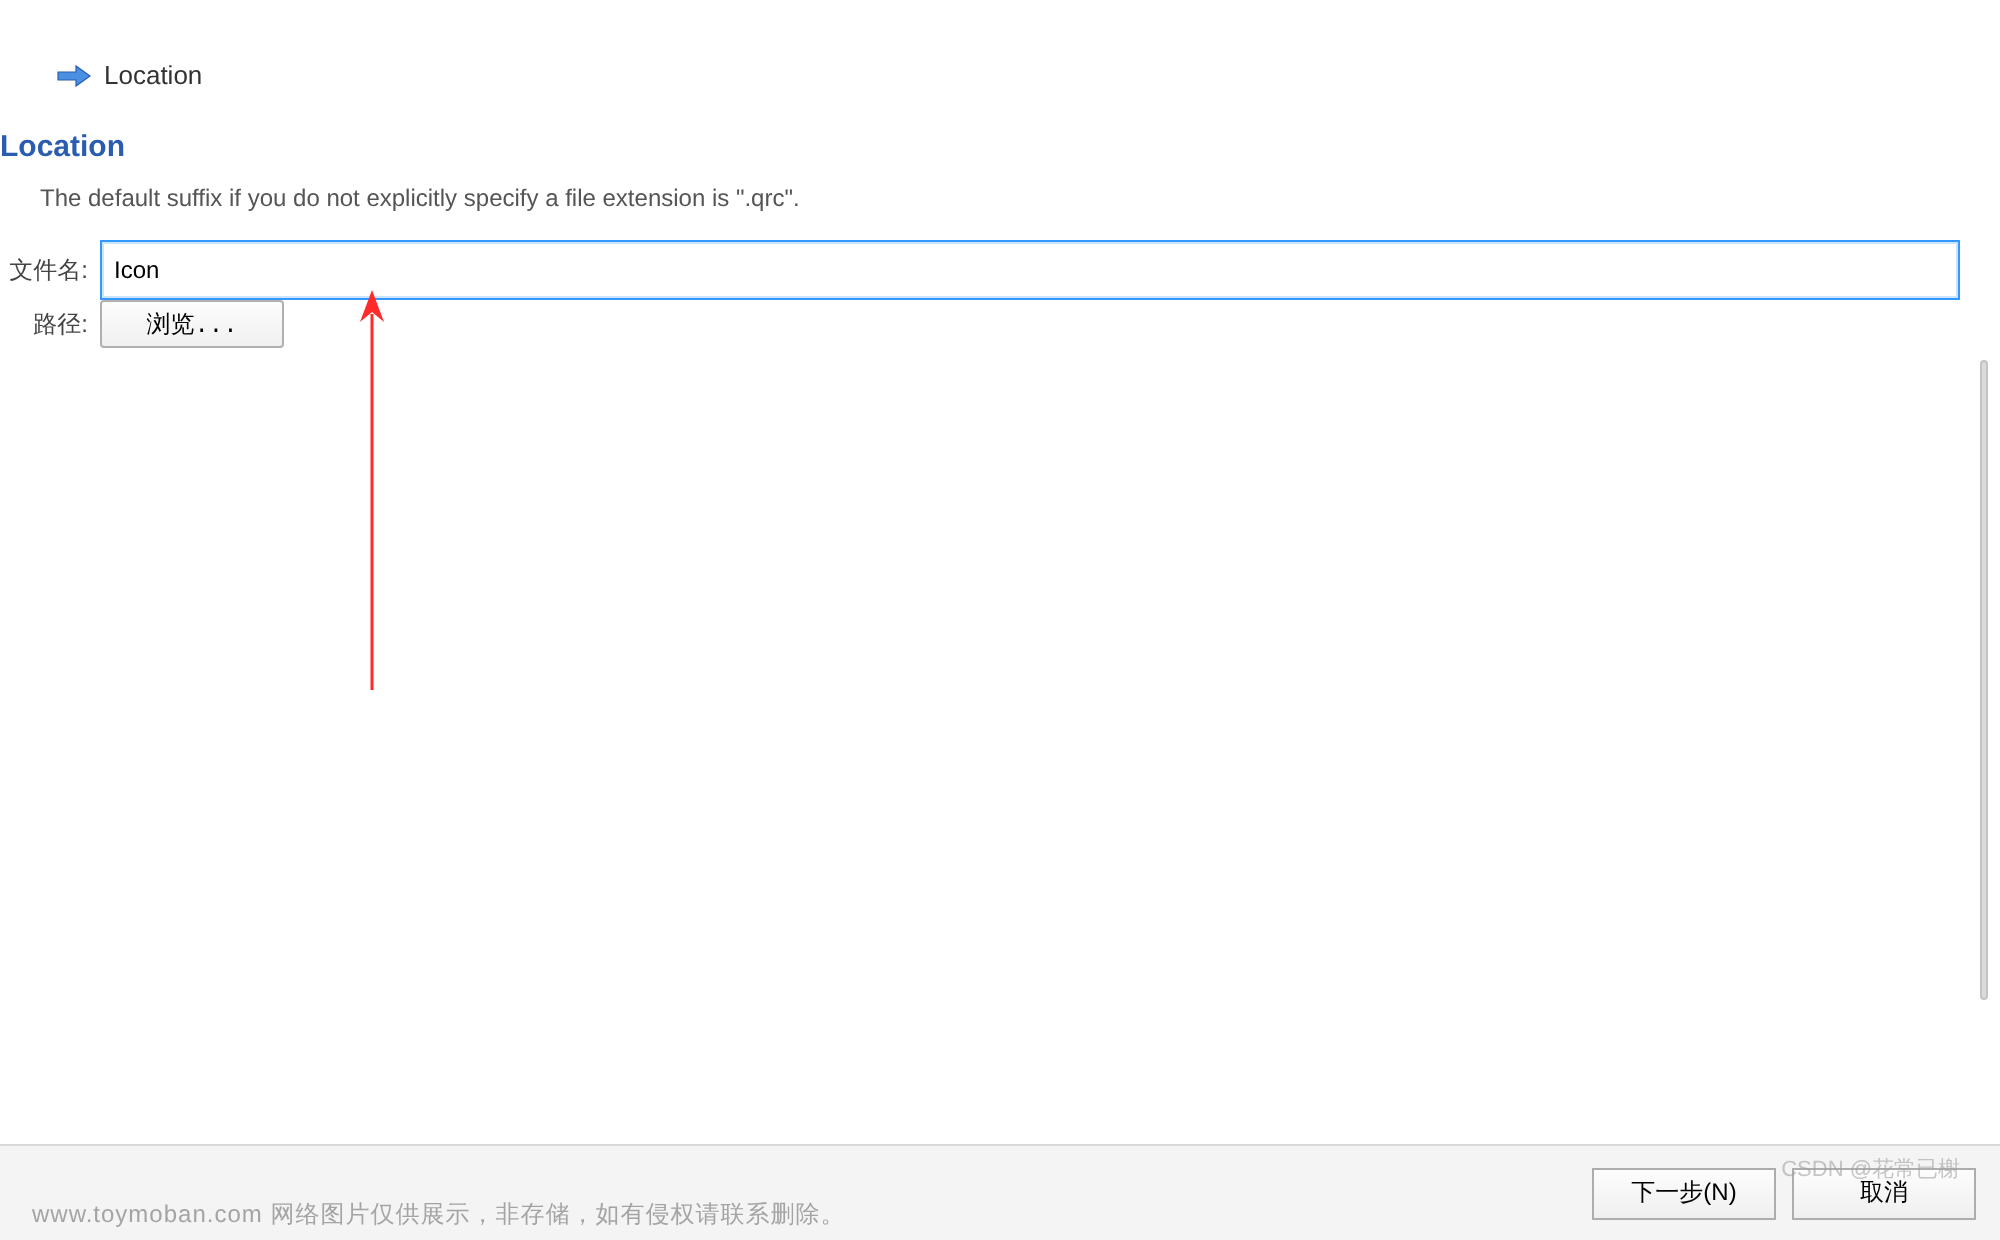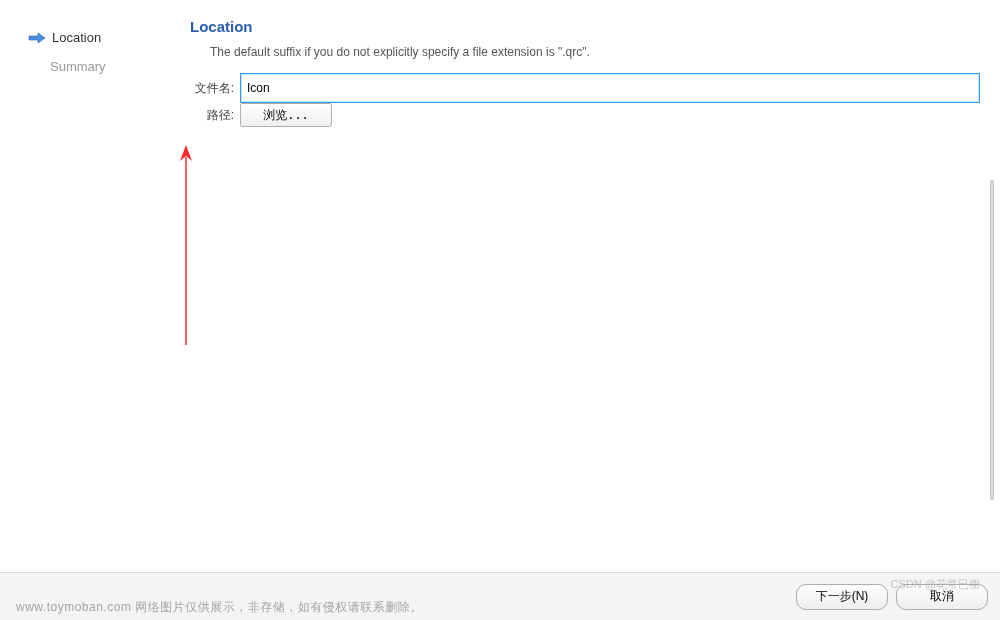--- a/index.html
+++ b/index.html
@@ -30,21 +30,21 @@
     .title-bar-icon {
       width: 16px;
       height: 14px;
       margin-right: 6px;
       display: inline-flex;
       align-items: flex-end;
     }
     .body-area {
       flex: 1;
       display: flex;
-      flex-direction: row;
+      flex-direction: column;
       min-height: 0;
     }
     .sidebar {
       width: 190px;
       padding: 28px 10px 0 28px;
       display: flex;
       flex-direction: column;
       gap: 10px;
     }
     .sidebar-item {
@@ -128,21 +128,21 @@
       gap: 8px;
     }
     .footer-btn {
       min-width: 92px;
       height: 26px;
       padding: 0 12px;
       font-size: 12px;
       font-family: inherit;
       background: linear-gradient(#fdfdfd, #efefef);
       border: 1px solid #adadad;
-      border-radius: 10px;
+      border-radius: 0;
       cursor: pointer;
     }
 
     
     .annotation-arrow {
       position: absolute;
       left: 178px;
       top: 145px;
       pointer-events: none;
     }
@@ -187,23 +187,20 @@
 
     <div class="sidebar">
       <div class="sidebar-item active">
         <span class="arrow-icon-current">
           <svg viewBox="0 0 18 14" width="18" height="14">
             <path d="M1 5 L10 5 L10 2 L17 7 L10 12 L10 9 L1 9 Z" fill="#4a90e2" stroke="#2a5db0" stroke-width="0.6"></path>
           </svg>
         </span>
         <span>Location</span>
       </div>
-      <div class="sidebar-item inactive">
-        <span>Summary</span>
-      </div>
     </div>
 
     <div class="main">
       <div class="section-heading">Location</div>
       <div class="helper-text">The default suffix if you do not explicitly specify a file extension is ".qrc".</div>
 
       <div class="form-row">
         <span class="form-label">文件名:</span>
         <input type="text" class="text-input focused" value="Icon" style="">
       </div>

